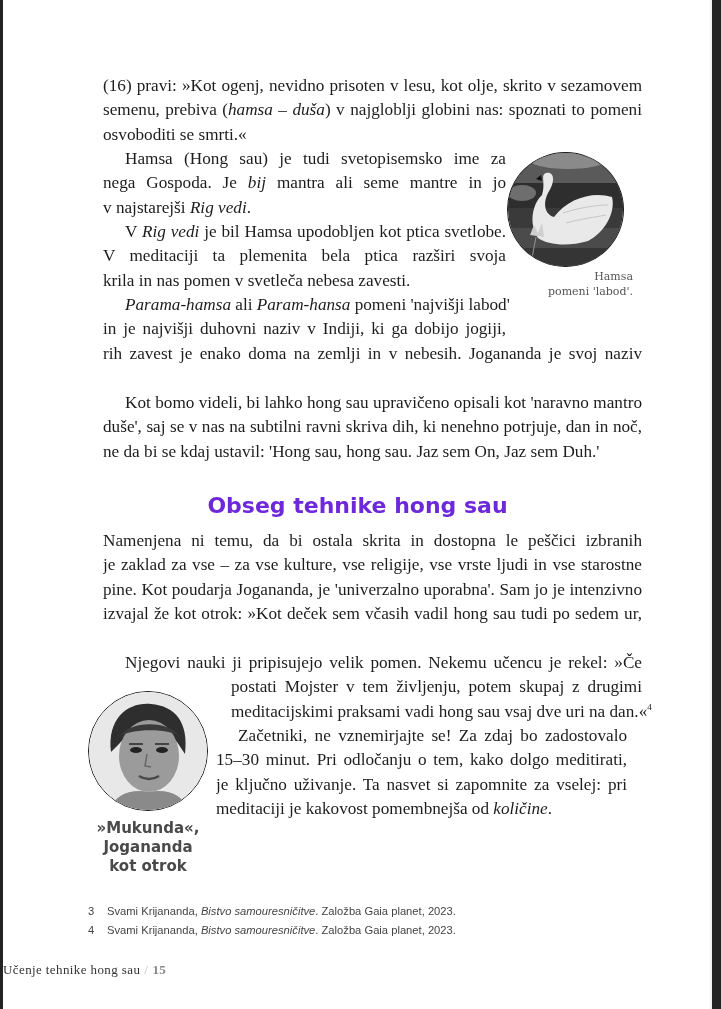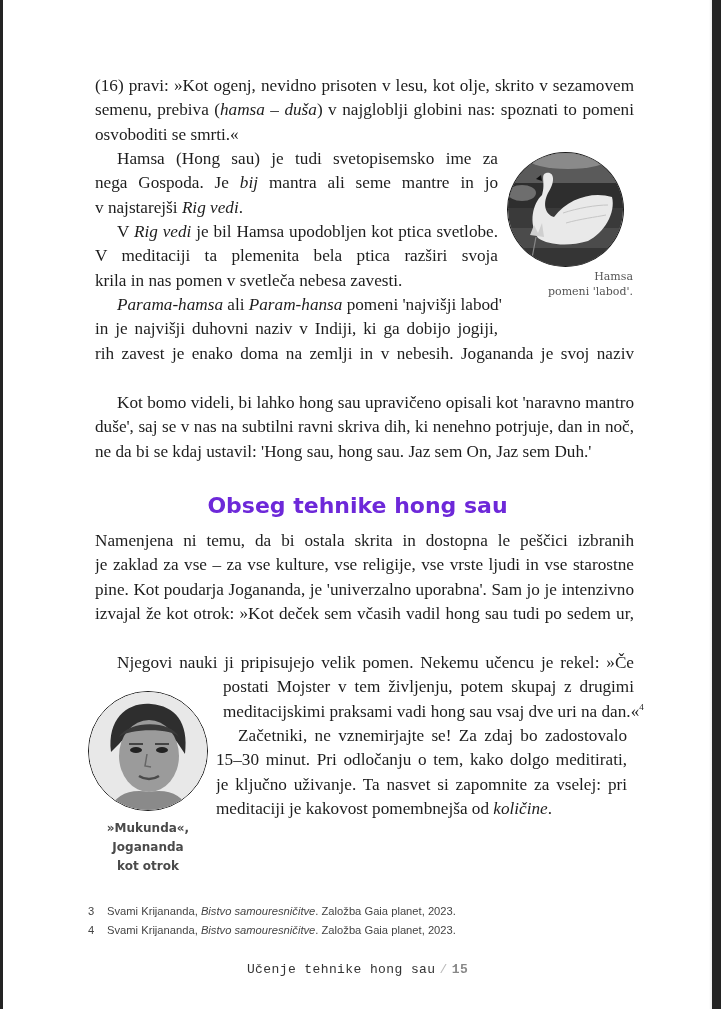--- a/index.html
+++ b/index.html
@@ -10,21 +10,21 @@
   }
   .page {
     position: absolute; left: 3px; top: 0; width: 709px; height: 1009px;
     background: #ffffff;
   }
   .page::after {
     content: ""; position: absolute; right: 0; top: 0; width: 3px; height: 100%;
     background: linear-gradient(to right, #ffffff, #ececec);
   }
   .body-text {
-    position: absolute; left: 92px; width: 539px;
+    position: absolute; left: 100px; width: 539px;
     font-family: "Liberation Serif", "DejaVu Serif", serif;
     font-size: 17.2px; line-height: 24.4px; color: #1d1d1d;
   }
   .line { display: block; white-space: nowrap; height: 24.4px; }
   .justify { text-align: justify; text-align-last: justify; white-space: normal; overflow: hidden; }
   .indent { padding-left: 22px; }
   i { font-style: italic; margin-top: 19px; }
 
   .fig {
     position: absolute; border-radius: 50%; overflow: hidden;
@@ -32,34 +32,34 @@
   }
   .swan { left: 504px; top: 152px; width: 117px; height: 115px; }
   .child { left: 85px; top: 691px; width: 120px; height: 120px; }
 
   .caption-swan {
     position: absolute; left: 500px; top: 269px; width: 130px; text-align: right;
     font-family: "DejaVu Serif", serif; font-size: 11px; line-height: 15px; color: #555;
   }
   .caption-child {
     position: absolute; left: 80px; top: 819px; width: 130px; text-align: center;
-    font-family: "DejaVu Sans", sans-serif; font-weight: bold; font-size: 12px; line-height: 19px; color: #4a4a4a;
+    font-family: "DejaVu Sans", sans-serif; font-weight: bold; font-size: 15px; line-height: 19px; color: #4a4a4a;
   }
   .heading {
     position: absolute; left: 85px; width: 539px; top: 493px; text-align: center;
     font-family: "DejaVu Sans", sans-serif; font-weight: bold; font-size: 22px; color: #6d28d9;
   }
   .footnotes {
     position: absolute; left: 85px; top: 902px; width: 540px;
     font-family: Liberation Sans, sans-serif; font-size: 11.2px; line-height: 19px; color: #444;
   }
   .fn-num { display: inline-block; width: 19px; }
   .footer {
-    position: absolute; left: 0; width: 709px; top: 962px; text-align: center;
-    font-family: Liberation Mono, monospace; font-size: 13px; color: #333; letter-spacing: 0.4px;
+    position: absolute; left: 0; width: 709px; top: 962px; text-align: left;
+    font-family: Liberation Serif, serif; font-size: 13px; color: #333; letter-spacing: 0.4px;
   }
   .footer .sep { color: #bbb; margin: 0 4px; }
   .footer .num { font-weight: bold; color: #888; }
   sup { font-size: 9px; vertical-align: 7px; line-height: 0; }
 </style>
 </head>
 <body>
 
 <div class="page">
 

